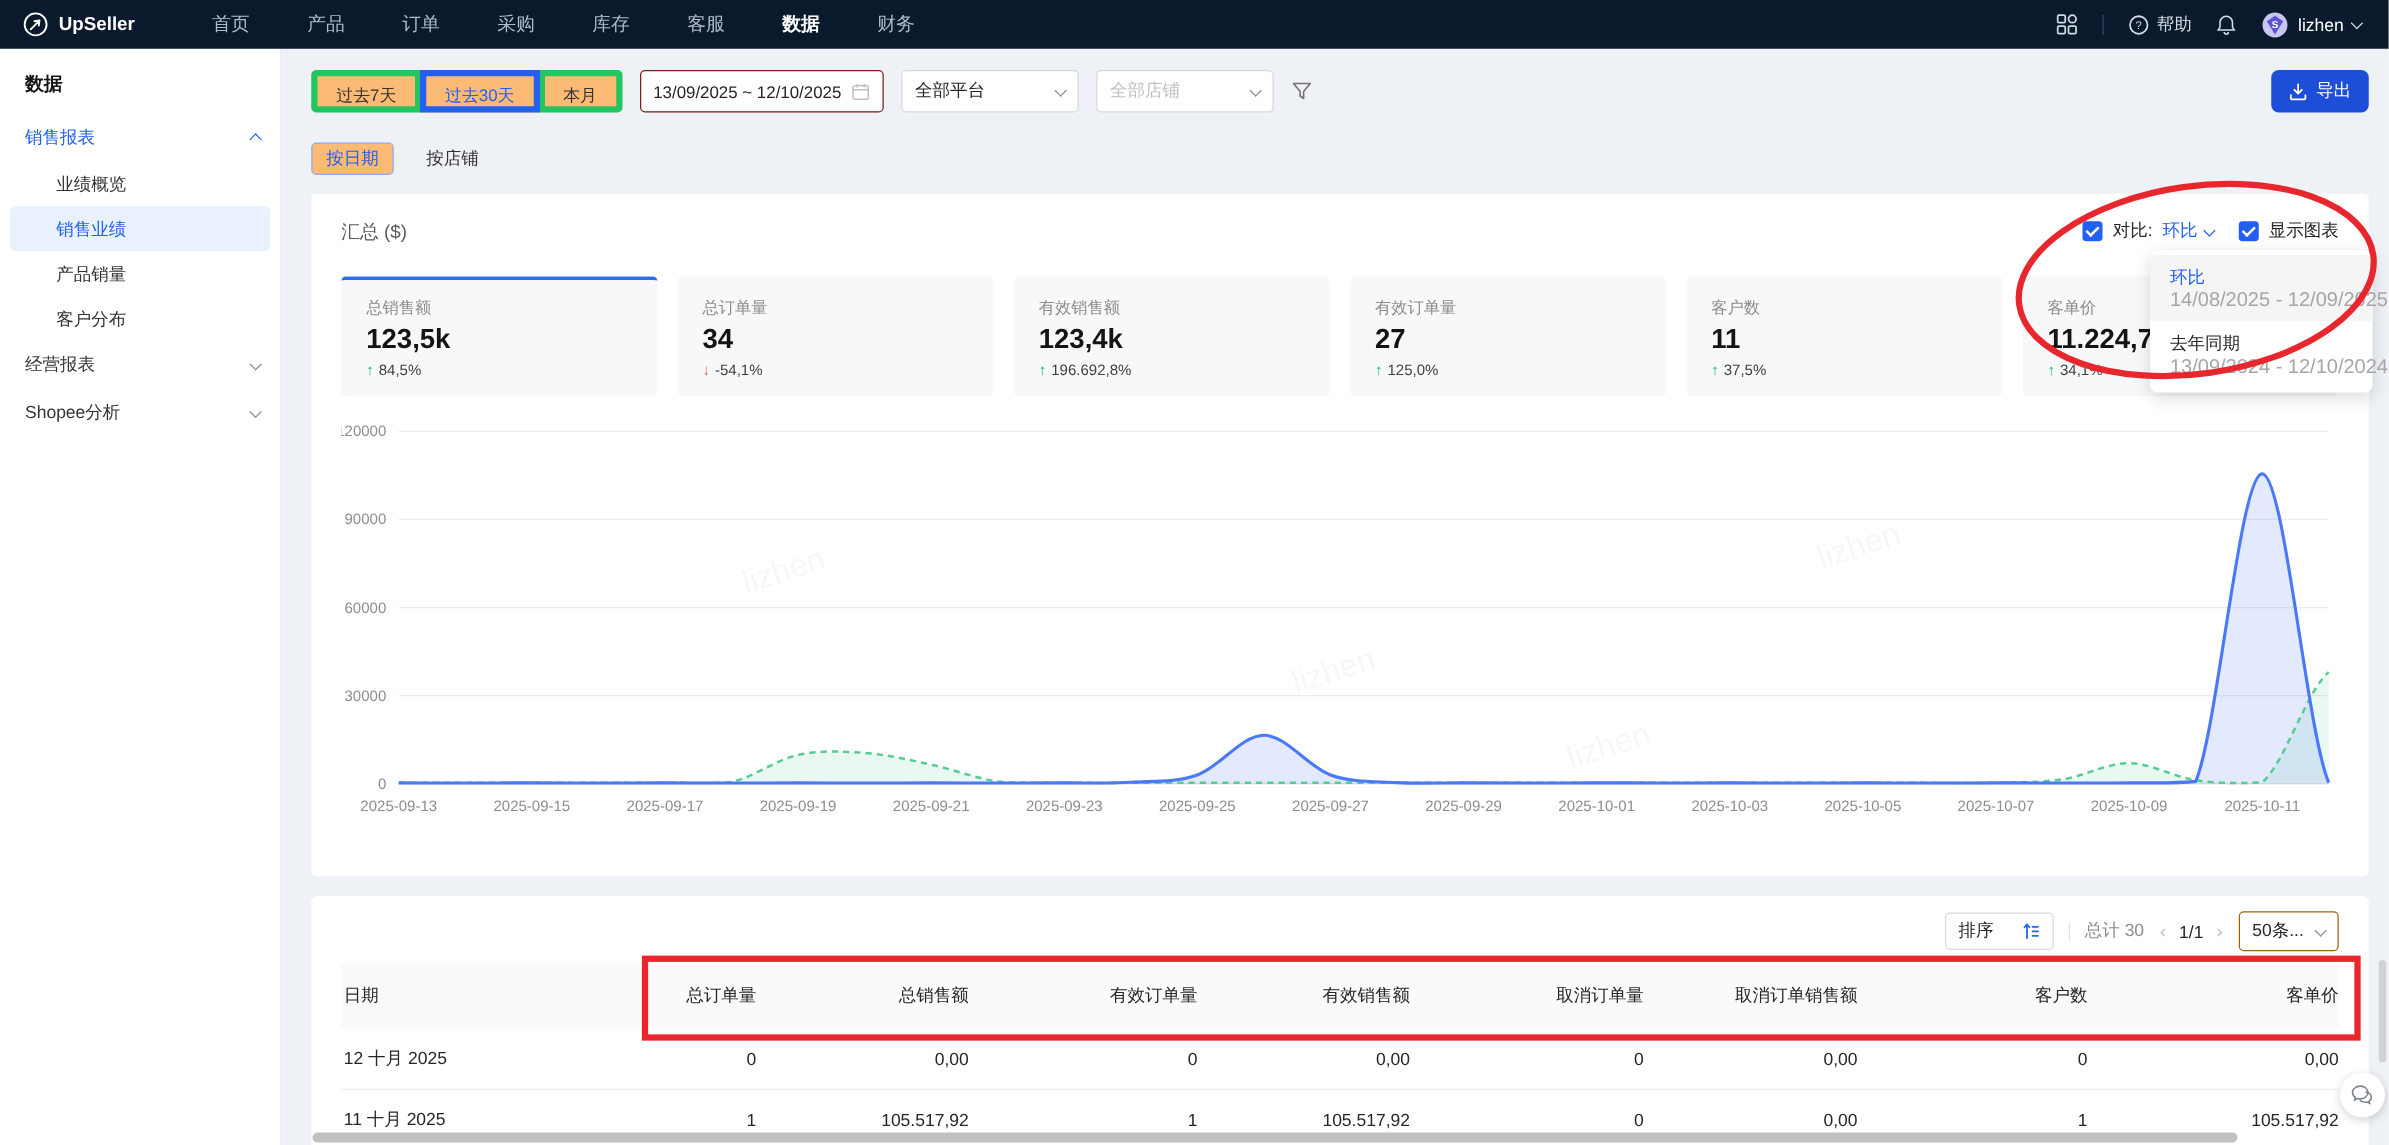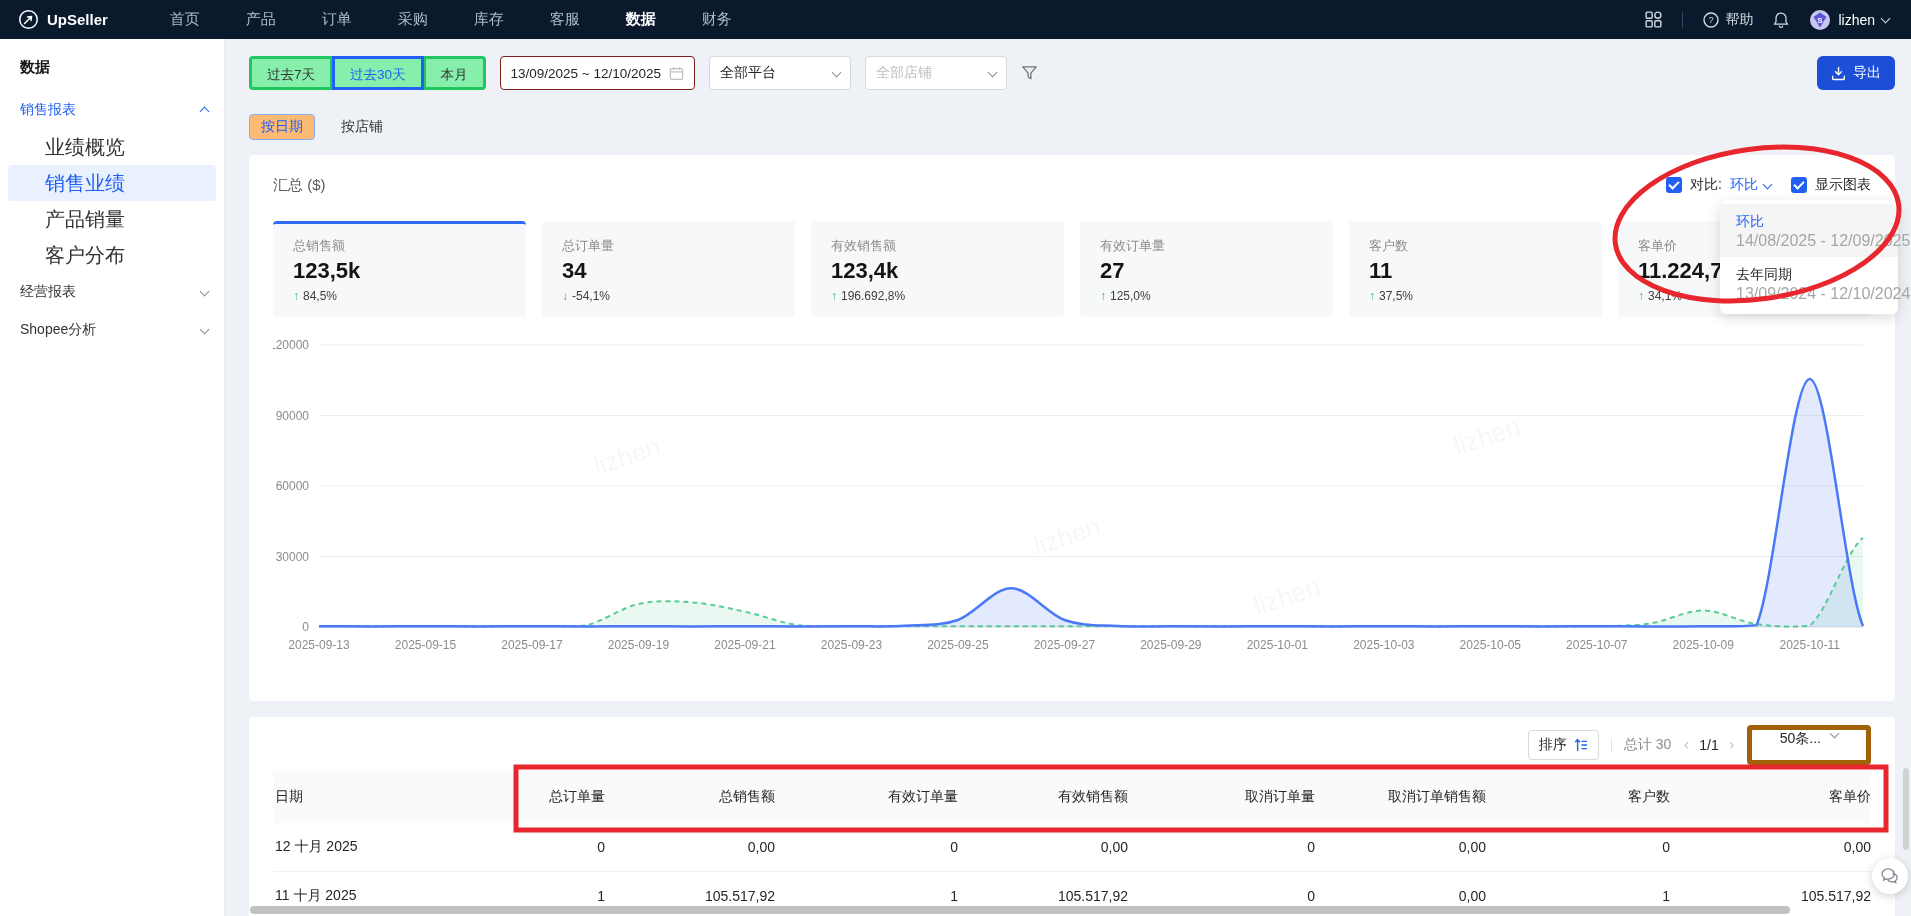--- a/index.html
+++ b/index.html
@@ -13,31 +13,31 @@
   .nav-item.active{color:#fff;font-weight:bold}
   .nav-right{margin-left:auto;display:flex;align-items:center;gap:20px;margin-right:22px;color:#d4dce5;font-size:14px}
   .nav-right .vdiv{width:1px;height:16px;background:#31465c}
   .help-wrap{display:flex;align-items:center;gap:6px}
   .user-wrap{display:flex;align-items:center;gap:7px;color:#fff}
   
   .sidebar{position:absolute;left:0;top:39px;width:225px;height:877px;background:#fff;border-right:1px solid #ececec;box-sizing:border-box}
   .side-title{font-size:15px;font-weight:bold;color:#141414;padding:19px 0 14px 20px}
   .side-group{display:flex;align-items:center;justify-content:space-between;height:38px;padding:0 16px 0 20px;font-size:14px;color:#333;cursor:pointer}
   .side-group.blue{color:#2160f2}
-  .side-sub{height:36px;line-height:36px;padding-left:37px;font-size:20px;color:#333;margin:0 8px;border-radius:4px;cursor:pointer}
+  .side-sub{height:36px;line-height:36px;padding-left:37px;font-size:14px;color:#333;margin:0 8px;border-radius:4px;cursor:pointer}
   .side-sub.sel{background:#e8f1fd;color:#2160f2}
   .chev{display:inline-block;width:7px;height:7px;border-right:1.6px solid #8c8c8c;border-bottom:1.6px solid #8c8c8c;transform:rotate(45deg);margin-bottom:2px}
   .chev.up{transform:rotate(-135deg);margin-bottom:-2px}
   .chev.blue{border-color:#2160f2}
   .chev.small{width:6px;height:6px}
   
   .main{position:absolute;left:225px;top:39px;right:0;bottom:0;padding:16px 16px 0 24px;box-sizing:border-box}
   .filter-row{display:flex;align-items:center;gap:14px;height:36px}
   .range-group{display:flex}
-  .range-btn{height:34px;line-height:32px;padding:0 15px;background:#86efac;border:3px solid #22c55e;font-size:13.5px;color:#333;margin-left:-1px;cursor:pointer;box-sizing:border-box}
+  .range-btn{height:34px;line-height:32px;padding:0 15px;background:#fdba74;border:5px solid #22c55e;font-size:13.5px;color:#333;margin-left:-1px;cursor:pointer;box-sizing:border-box}
   .range-btn:first-child{border-radius:4px 0 0 4px;margin-left:0}
   .range-btn:last-child{border-radius:0 4px 4px 0}
   .range-btn.active{border-color:#2160f2;color:#2160f2;position:relative;z-index:2}
   .date-box{height:34px;background:#fff;border:1px solid #7f1d1d;border-radius:4px;display:flex;align-items:center;gap:8px;padding:0 10px;font-size:13.5px;color:#262626;box-sizing:border-box}
   .select-box{height:34px;width:142px;background:#fff;border:1px solid #d9d9d9;border-radius:4px;display:flex;align-items:center;justify-content:space-between;padding:0 10px;font-size:14px;color:#262626;box-sizing:border-box;cursor:pointer}
   .select-box .ph{color:#bfbfbf}
   .funnel-btn{display:flex;align-items:center;cursor:pointer}
   .export-btn{margin-left:auto;height:34px;background:#1d4ed8;color:#fff;border:none;border-radius:6px;display:flex;align-items:center;gap:7px;padding:0 14px;font-size:14px;cursor:pointer}
   .tabs-row{display:flex;align-items:center;gap:14px;margin-top:22px;height:28px}
   .vtab{font-size:14px;color:#333;padding:4px 12px;border-radius:4px;cursor:pointer}
@@ -63,27 +63,27 @@
   .m-label{font-size:13px;color:#8c8c8c}
   .m-value{font-size:22px;font-weight:bold;color:#141414;margin-top:3px}
   .m-delta{font-size:12px;color:#404040;margin-top:5px;display:flex;align-items:center;gap:4px}
   .m-delta .arr{font-size:12px}
   .arr.up{color:#2bb673}.arr.down{color:#f15b66}
   .chart-wrap{margin-top:14px;position:relative}
   .wm{position:absolute;font-size:26px;color:rgba(60,60,60,.045);transform:rotate(-18deg);pointer-events:none;white-space:nowrap}
   
   .table-card{margin-top:16px;height:260px;padding:12px 24px 0;box-sizing:border-box;position:relative}
   .tbl-controls{display:flex;align-items:center;justify-content:flex-end;gap:12px;height:32px;font-size:14px}
-  .sort-btn{height:30px;border:1px solid #d9d9d9;border-radius:4px;background:#fff;display:flex;align-items:center;gap:7px;padding:0 10px;font-size:14px;color:#262626;cursor:pointer}
+  .sort-btn{height:30px;border:1px solid #d9d9d9;border-radius:4px;background:#fff;display:flex;align-items:center;gap:23px;padding:0 10px;font-size:14px;color:#262626;cursor:pointer}
   .tdiv{width:1px;height:15px;background:#e3e3e3}
   .total-lbl{color:#8c8c8c}
   .pager{display:flex;align-items:center;gap:10px}
   .pg-arrow{color:#bfbfbf;font-size:15px;cursor:pointer;font-family:"DejaVu Sans",sans-serif}
   .pg-num{color:#262626}
-  .size-select{height:30px;border:5px solid #a16207;border-radius:4px;background:#fff;display:flex;gap:10px;padding:0 28px;font-size:14px;color:#262626;cursor:pointer}
+  .size-select{height:30px;border:1px solid #a16207;border-radius:4px;background:#fff;display:flex;align-items:center;gap:10px;padding:0 10px;font-size:14px;color:#262626;cursor:pointer}
   table{width:100%;border-collapse:collapse;table-layout:fixed;margin-top:10px;font-size:14px}
   thead th{background:#fafafa;height:52px;font-weight:500;color:#262626;text-align:right;padding:0;white-space:nowrap}
   thead th:first-child{text-align:left;padding-left:2px}
   tbody td{height:48px;border-bottom:1px solid #f0f0f0;text-align:right;color:#262626;padding:0}
   tbody td:first-child{text-align:left;padding-left:2px}
   
   .hscrollbar{position:absolute;left:250px;top:906px;width:1540px;height:8px;background:#c2c2c2;border-radius:4px;z-index:40}
   .vscrollbar{position:absolute;right:2px;top:768px;width:6px;height:82px;background:#d2d2d2;border-radius:3px;z-index:40}
   .chat-float{position:absolute;left:1872px;top:858px;width:36px;height:36px;border-radius:50%;background:#fff;box-shadow:0 2px 8px rgba(0,0,0,.18);display:flex;align-items:center;justify-content:center;z-index:45;cursor:pointer}
   .annotations{position:absolute;left:0;top:0;z-index:60;pointer-events:none}

